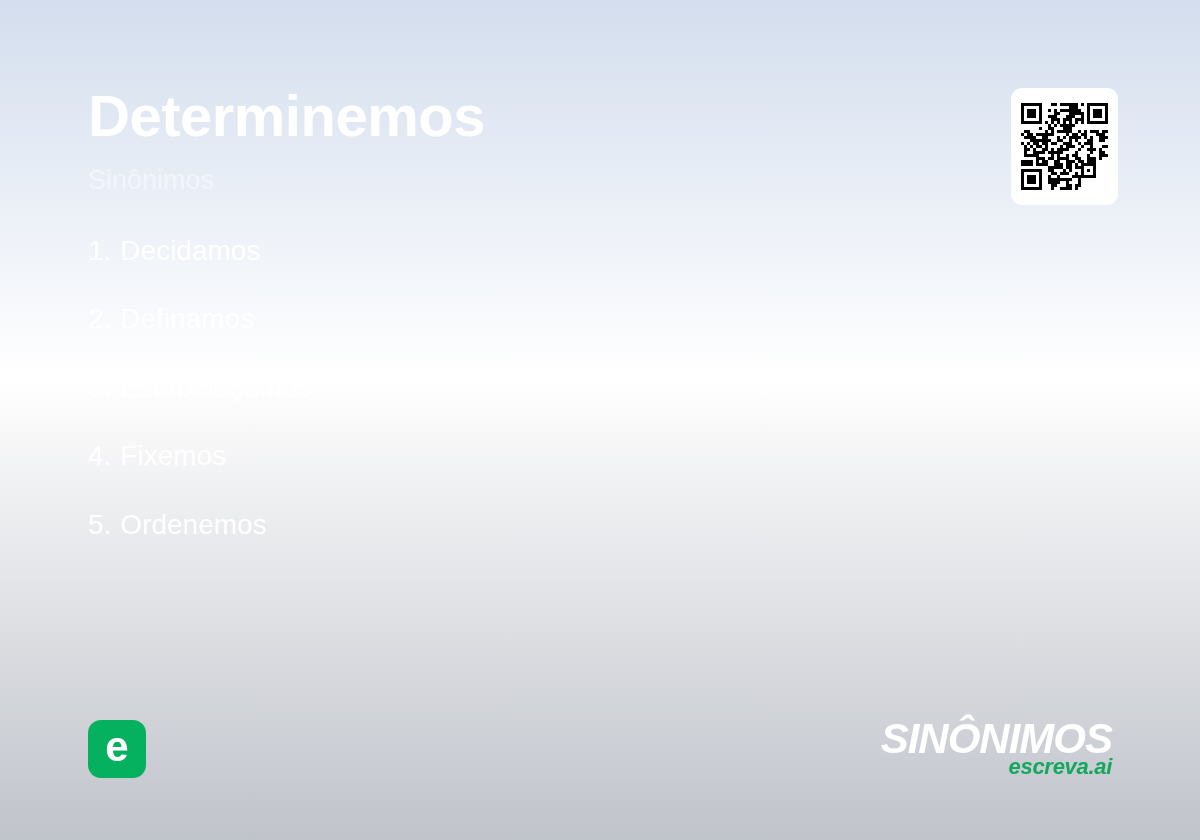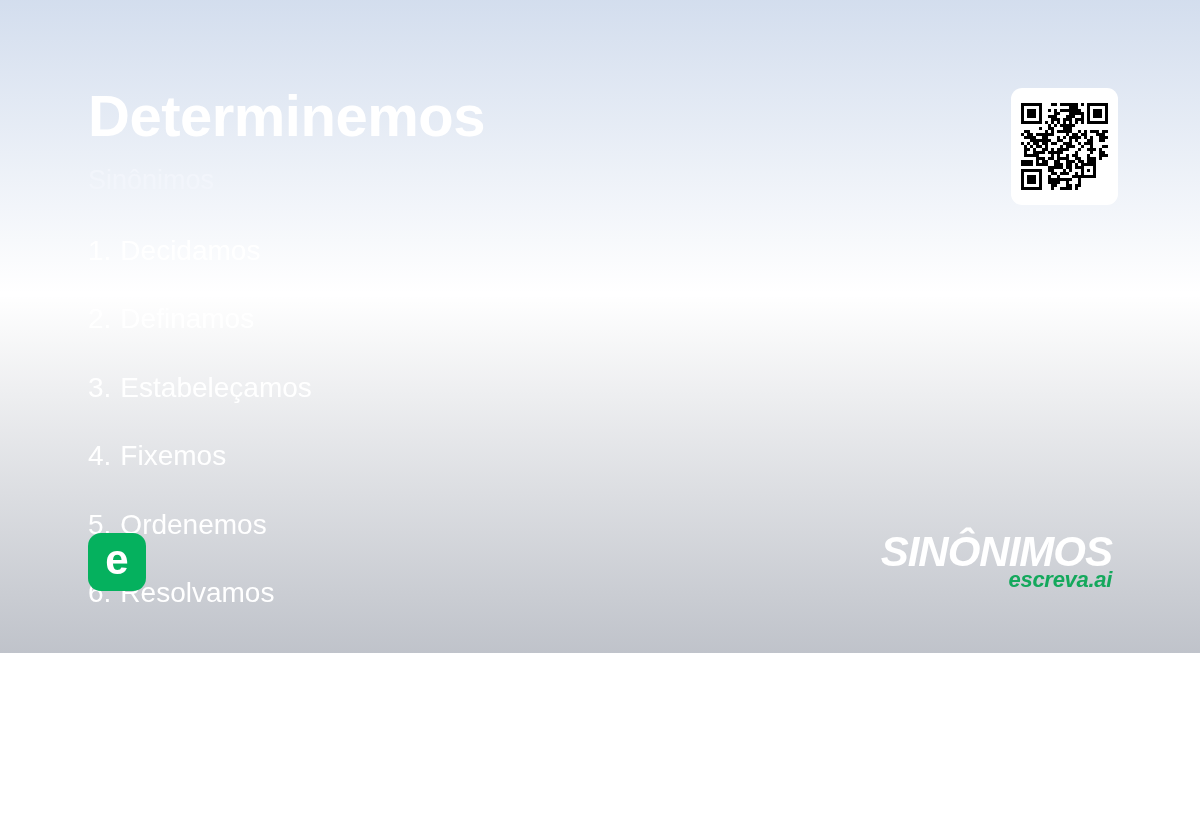--- a/index.html
+++ b/index.html
@@ -8,21 +8,21 @@
   }
   body {
     width: 1200px;
     height: 840px;
     overflow: hidden;
     font-family: "Liberation Sans", sans-serif;
   }
   .card {
     position: relative;
     width: 1200px;
-    height: 653px;
+    height: 840px;
     background: linear-gradient(180deg,
         #0a3c91 0%,
         #0a3a8c 12%,
         #093border 12%,
         #08327c 34%,
         #062a68 52%,
         #052353 74%,
         #042152 88%,
         #04214f 100%);
     box-sizing: border-box;
@@ -168,23 +168,20 @@
       <span class="syn-num">2.</span><span class="syn-word">Definamos</span>
     </li>
     <li class="syn-item">
       <span class="syn-num">3.</span><span class="syn-word">Estabeleçamos</span>
     </li>
     <li class="syn-item">
       <span class="syn-num">4.</span><span class="syn-word">Fixemos</span>
     </li>
     <li class="syn-item">
       <span class="syn-num">5.</span><span class="syn-word">Ordenemos</span>
-    </li>
-    <li class="syn-item">
-      <span class="syn-num">6.</span><span class="syn-word">Resolvamos</span>
     </li>
   </ul>
 
   <div class="qr-wrap">
     <svg width="87" height="87" viewBox="0 0 29 29" shape-rendering="crispEdges" aria-hidden="true">
       <rect width="29" height="29" fill="#ffffff"></rect>
       <g fill="#000000" id="qr-modules">
           <rect x="0" y="0" width="1" height="1"></rect>
           <rect x="1" y="0" width="1" height="1"></rect>
           <rect x="2" y="0" width="1" height="1"></rect>

